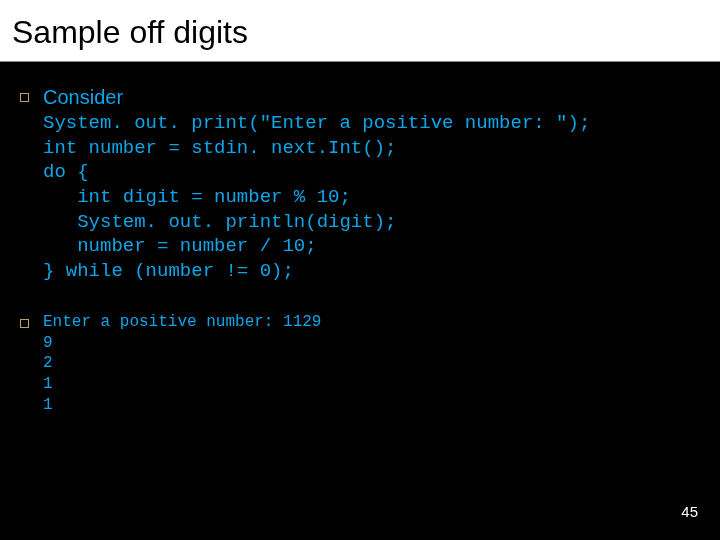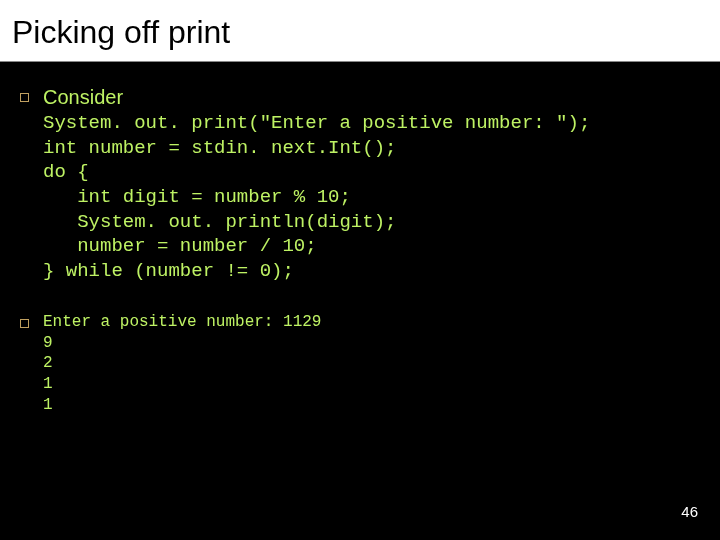--- a/index.html
+++ b/index.html
@@ -16,21 +16,21 @@
       padding: 14px 12px 10px 12px;
       border-bottom: 1px solid #888;
     }
     .title {
       font-size: 32px;
       color: #000;
       font-weight: normal;
     }
     .content {
       padding: 24px 16px 0 16px;
-      color: #bef264;
+      color: #0ea5e9;
     }
     .bullet-block {
       display: flex;
       align-items: flex-start;
       margin-bottom: 28px;
     }
     .bullet {
       width: 9px;
       height: 9px;
       border: 1px solid #c0a060;
@@ -65,21 +65,21 @@
       bottom: 20px;
       color: #fff;
       font-size: 15px;
       font-family: Arial, sans-serif;
     }
   </style>
 </head>
 <body>
 
 <div class="title-bar">
-  <h1 class="title">Picking off print</h1>
+  <h1 class="title">Sample off digits</h1>
 </div>
 
 <div class="content">
 
   <div class="bullet-block">
     <div class="bullet"></div>
     <div class="block-body">
       <div class="intro">Consider</div>
       <div class="code">System. out. print("Enter a positive number: ");
 int number = stdin. next.Int();
@@ -97,13 +97,13 @@
       <div class="sample">Enter a positive number: 1129
 9
 2
 1
 1</div>
     </div>
   </div>
 
 </div>
 
-<div class="page-num">46</div>
+<div class="page-num">45</div>
 
 </body></html>

